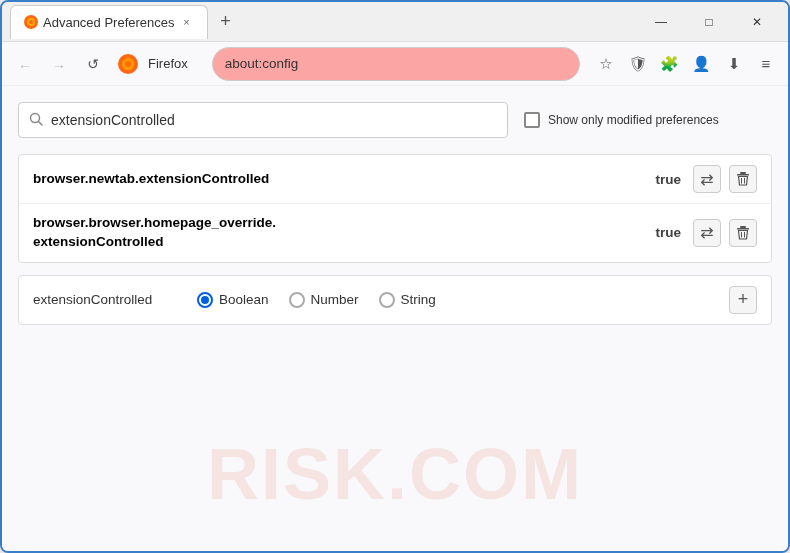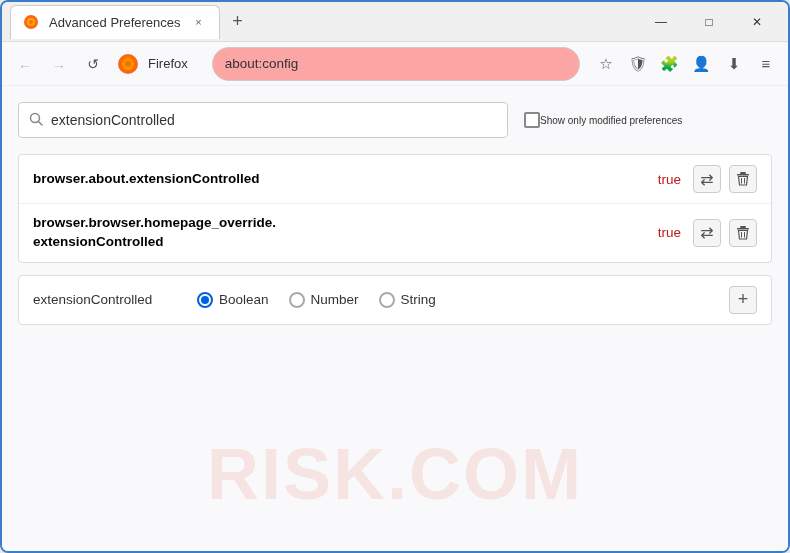--- a/index.html
+++ b/index.html
@@ -35,21 +35,21 @@
 
     .tab {
       display: flex;
       align-items: center;
       background: #ffffff;
       border: 1px solid #ccc;
       border-bottom: none;
       border-radius: 6px 6px 0 0;
       padding: 6px 12px;
       height: 34px;
-      gap: 10px;
+      gap: 4px;
       font-size: 13px;
       color: #333;
     }
 
     .tab-close {
       width: 16px;
       height: 16px;
       display: flex;
       align-items: center;
       justify-content: center;
@@ -212,21 +212,22 @@
       outline: none;
       font-size: 14px;
       color: #333;
       flex: 1;
       background: transparent;
     }
 
     .show-modified-label {
       display: flex;
       align-items: center;
-      font-size: 10px;
+      gap: 8px;
+      font-size: 12px;
       color: #333;
       cursor: pointer;
     }
 
     .checkbox-custom {
       width: 16px;
       height: 16px;
       border: 2px solid #888;
       border-radius: 2px;
       background: white;
@@ -254,23 +255,23 @@
 
     .pref-name {
       font-weight: bold;
       font-size: 13.5px;
       color: #000;
       flex: 1;
       line-height: 1.4;
     }
 
     .pref-value {
-      font-weight: normal;
+      font-weight: bold;
       font-size: 13.5px;
-      color: #b91c1c;
+      color: #404040;
       margin-right: auto;
       padding-left: 16px;
       text-align: center;
     }
 
     .pref-actions {
       display: flex;
       align-items: center;
       gap: 8px;
       margin-left: 12px;
@@ -461,21 +462,21 @@
       </div>
       <label class="show-modified-label">
         <div class="checkbox-custom"></div>
         <span>Show only modified preferences</span>
       </label>
     </div>
 
     <div class="pref-table">
 
       <div class="pref-row">
-        <span class="pref-name">browser.about.extensionControlled</span>
+        <span class="pref-name">browser.newtab.extensionControlled</span>
         <span class="pref-value">true</span>
         <div class="pref-actions">
           <div class="action-btn">
             <span class="swap-icon">⇄</span>
           </div>
           <div class="action-btn">
             <svg class="icon-svg" viewBox="0 0 16 16">
               <rect x="5" y="1" width="6" height="2" rx="1" fill="#555"></rect>
               <rect x="2" y="3" width="12" height="1.5" rx="0.5" fill="#555"></rect>
               <path d="M3.5 5.5 L4.5 14 L11.5 14 L12.5 5.5 Z" fill="none" stroke="#555" stroke-width="1.2"></path>

